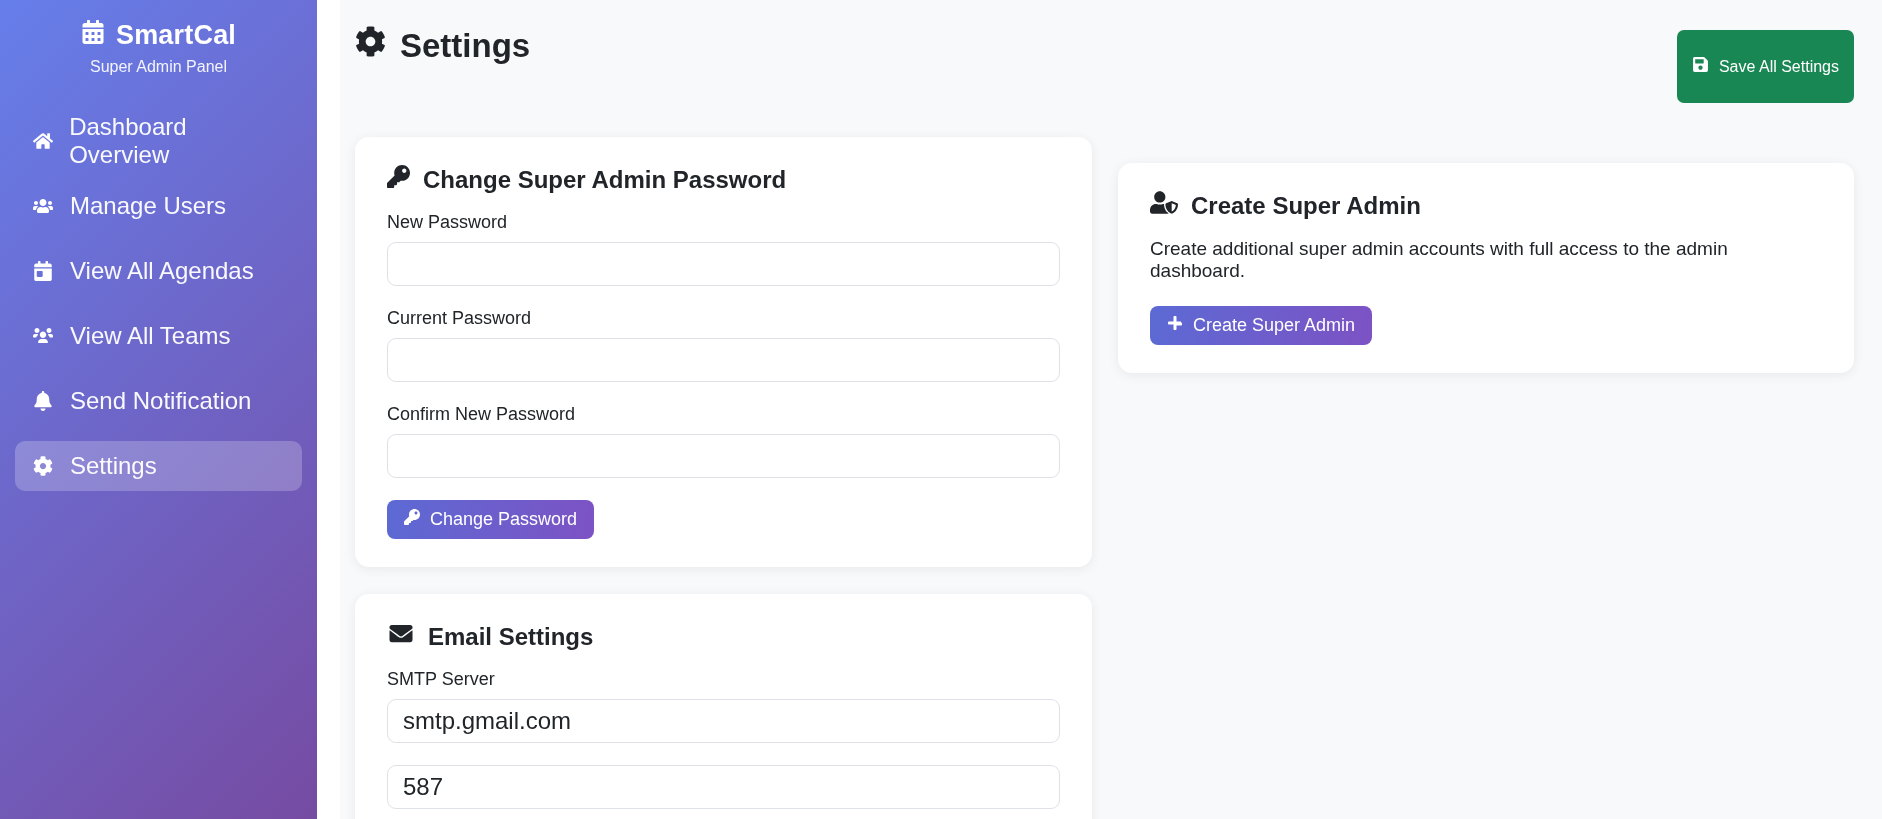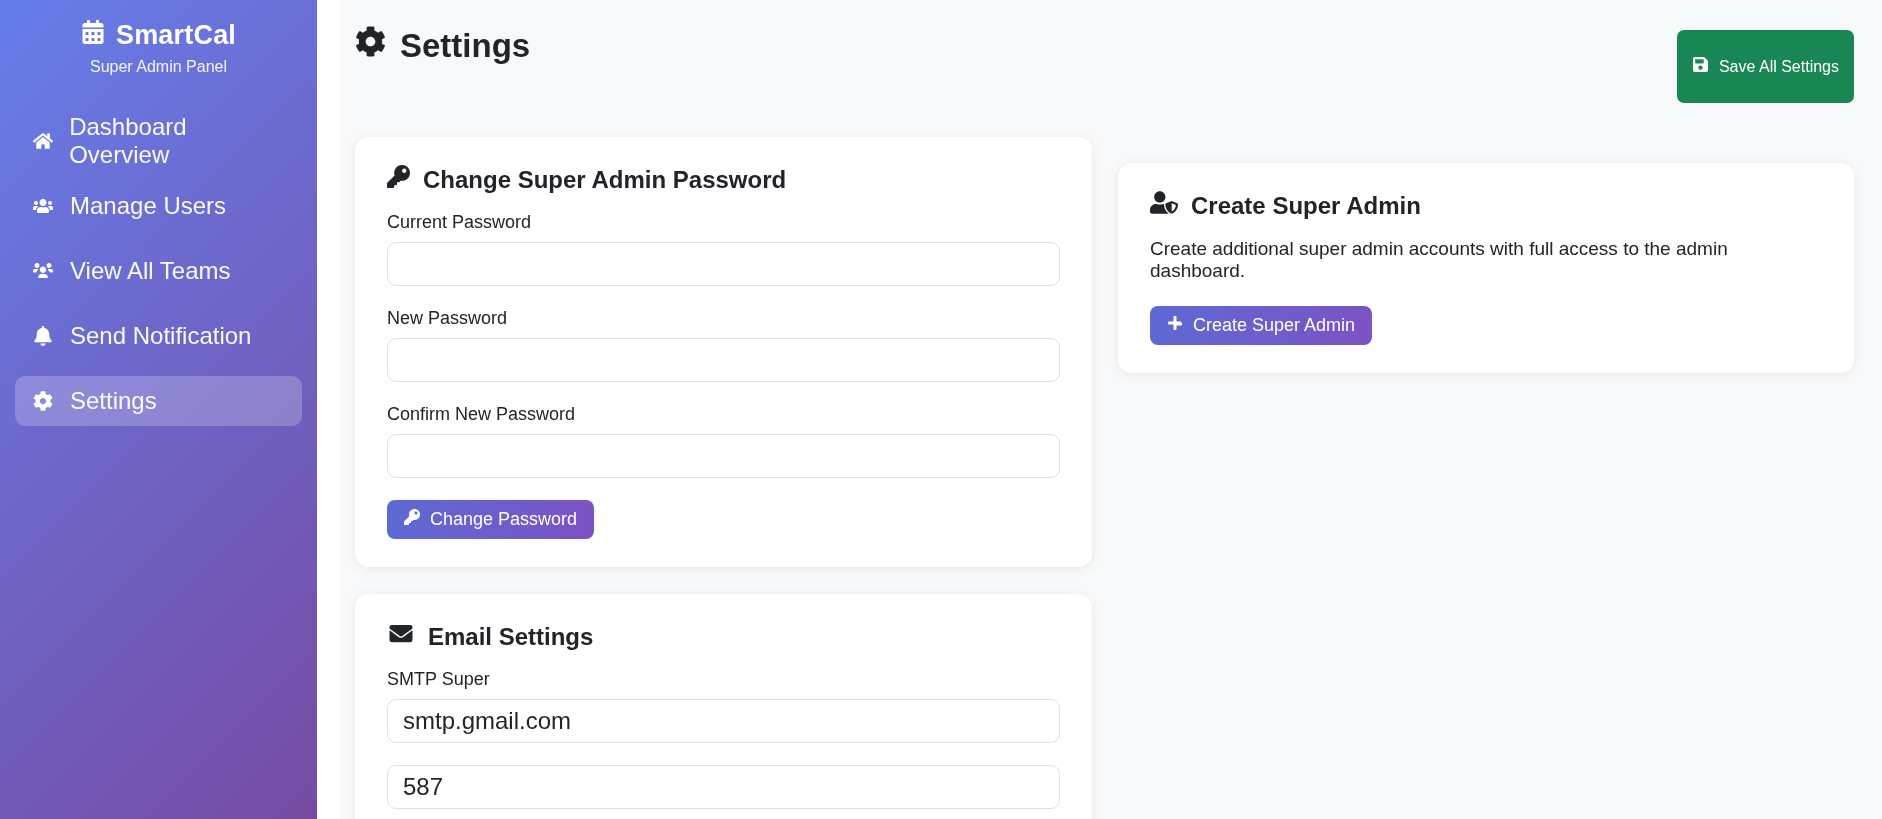--- a/index.html
+++ b/index.html
@@ -111,20 +111,28 @@
       <div class="nav-item">
         <span class="ico">
           <svg viewBox="0 0 640 512">
               <path d="M96 224c35.3 0 64-28.7 64-64s-28.7-64-64-64-64 28.7-64 64 28.7 64 64 64zm448 0c35.3 0 64-28.7 64-64s-28.7-64-64-64-64 28.7-64 64 28.7 64 64 64zm32 32h-64c-17.6 0-33.5 7.1-45.1 18.6 40.3 22.1 68.9 62 75.1 109.4h66c17.7 0 32-14.3 32-32v-32c0-35.3-28.7-64-64-64zm-256 0c61.9 0 112-50.1 112-112S381.9 32 320 32 208 82.1 208 144s50.1 112 112 112zm76.8 32h-8.3c-20.8 10-43.9 16-68.5 16s-47.6-6-68.5-16h-8.3C179.6 288 128 339.6 128 403.2V432c0 26.5 21.5 48 48 48h288c26.5 0 48-21.5 48-48v-28.8c0-63.6-51.6-115.2-115.2-115.2zm-223.7-13.4C161.5 263.1 145.6 256 128 256H64c-35.3 0-64 28.7-64 64v32c0 17.7 14.3 32 32 32h65.9c6.3-47.4 34.9-87.3 75.2-109.4z"></path>
             </svg>
         </span>
         <span>Manage Users</span>
       </div>
       <div class="nav-item">
         <span class="ico">
+          <svg viewBox="0 0 448 512">
+              <path d="M0 464c0 26.5 21.5 48 48 48h352c26.5 0 48-21.5 48-48V192H0v272zm64-184c0-13.3 10.7-24 24-24h104c13.3 0 24 10.7 24 24v104c0 13.3-10.7 24-24 24H88c-13.3 0-24-10.7-24-24V280zM400 64h-48V16c0-8.8-7.2-16-16-16h-32c-8.8 0-16 7.2-16 16v48H160V16c0-8.8-7.2-16-16-16h-32c-8.8 0-16 7.2-16 16v48H48C21.5 64 0 85.5 0 112v48h448v-48c0-26.5-21.5-48-48-48z"></path>
+            </svg>
+        </span>
+        <span>View All Agendas</span>
+      </div>
+      <div class="nav-item">
+        <span class="ico">
           <svg viewBox="0 0 640 512">
               <path d="M319.9 320c57.41 0 103.1-46.56 103.1-104s-46.54-104-103.1-104c-57.41 0-103.1 46.56-103.1 104s45.69 104 103.1 104zm50.7 32h-101.4c-59.5 0-107.2 48.2-107.2 107.7 0 11.9 9.6 21.6 21.5 21.6h272.8c11.9 0 21.5-9.7 21.5-21.6 0-59.5-47.7-107.7-107.2-107.7zM512 160c44.18 0 80-35.82 80-80S556.18 0 512 0s-80 35.82-80 80 35.82 80 80 80zm-384 0c44.18 0 80-35.82 80-80S172.18 0 128 0 48 35.82 48 80s35.82 80 80 80zm16 32H64c-35.3 0-64 28.7-64 64v16c0 17.7 14.3 32 32 32h70.9c10.2-33.1 31.6-61.2 60.1-79.8-6.1-19.3-12.4-32.2-19-32.2zm432 0h-80c-6.6 0-12.9 12.9-19 32.2 28.5 18.6 49.9 46.7 60.1 79.8H608c17.7 0 32-14.3 32-32v-16c0-35.3-28.7-64-64-64z"></path>
             </svg>
         </span>
         <span>View All Teams</span>
       </div>
       <div class="nav-item">
         <span class="ico">
           <svg viewBox="0 0 448 512">
               <path d="M224 512c35.32 0 63.97-28.65 63.97-64H160.03c0 35.35 28.65 64 63.97 64zm215.39-149.71c-19.32-20.76-55.47-51.99-55.47-154.29 0-77.7-54.48-139.9-127.94-155.16V32c0-17.67-14.32-32-31.98-32s-31.98 14.33-31.98 32v20.84C118.56 68.1 64.08 130.3 64.08 208c0 102.3-36.15 133.53-55.47 154.29-6 6.45-8.66 14.16-8.61 21.71.11 16.4 12.98 32 32.1 32h383.8c19.12 0 32-15.6 32.1-32 .05-7.55-2.61-15.27-8.61-21.71z"></path>
@@ -173,25 +181,25 @@
           <div class="card-title">
             <span>
               <svg viewBox="0 0 512 512">
                   <path d="M512 176.001C512 273.203 433.202 352 336 352c-11.22 0-22.19-1.062-32.827-3.069l-24.012 27.014A23.999 23.999 0 0 1 261.223 384H224v40c0 13.255-10.745 24-24 24h-40v40c0 13.255-10.745 24-24 24H24c-13.255 0-24-10.745-24-24v-78.059c0-6.365 2.529-12.47 7.029-16.971l161.802-161.802C163.108 213.814 160 195.271 160 176 160 78.798 238.797.001 335.999 0 433.488-.001 512 78.511 512 176.001zM336 128c0 26.51 21.49 48 48 48s48-21.49 48-48-21.49-48-48-48-48 21.49-48 48z"></path>
                 </svg>
             </span>
             <span>Change Super Admin Password</span>
           </div>
 
           <div class="form-group">
+            <label class="form-label">New Password</label>
+            <input type="password" class="form-input" value="" style="">
+          </div>
+          <div class="form-group">
             <label class="form-label">Current Password</label>
-            <input type="password" class="form-input" value="" style="">
-          </div>
-          <div class="form-group">
-            <label class="form-label">New Password</label>
             <input type="password" class="form-input" value="" style="">
           </div>
           <div class="form-group" style="margin-bottom:22px;">
             <label class="form-label">Confirm New Password</label>
             <input type="password" class="form-input" value="" style="">
           </div>
 
           <button class="btn grad-btn">
             <span>
               <svg viewBox="0 0 512 512">
@@ -206,21 +214,21 @@
           <div class="card-title">
             <span class="wide-ico">
               <svg viewBox="0 0 512 512">
                   <path d="M502.3 190.8c3.9-3.1 9.7-.2 9.7 4.7V400c0 26.5-21.5 48-48 48H48c-26.5 0-48-21.5-48-48V195.6c0-5 5.7-7.8 9.7-4.7 22.4 17.4 52.1 39.5 154.1 113.6 21.1 15.4 56.7 47.8 92.2 47.6 35.7.3 72-32.8 92.3-47.6 102-74.1 131.6-96.3 154-113.6zM256 320c23.2.4 56.6-29.2 73.4-41.4 132.7-96.3 142.8-104.7 173.4-128.7 5.8-4.5 9.2-11.5 9.2-18.9v-19c0-26.5-21.5-48-48-48H48C21.5 64 0 85.5 0 112v19c0 7.4 3.4 14.3 9.2 18.9 30.6 23.9 40.7 32.4 173.4 128.7 16.8 12.2 50.2 41.8 73.4 41.4z"></path>
                 </svg>
             </span>
             <span>Email Settings</span>
           </div>
 
           <div class="form-group">
-            <label class="form-label">SMTP Super</label>
+            <label class="form-label">SMTP Server</label>
             <input type="text" class="form-input" value="smtp.gmail.com" style="">
           </div>
           <div class="form-group">
             <input type="text" class="form-input" value="587" style="">
           </div>
         </section>
       </div>
 
       <div class="col-right">
         <section class="card card--create">

